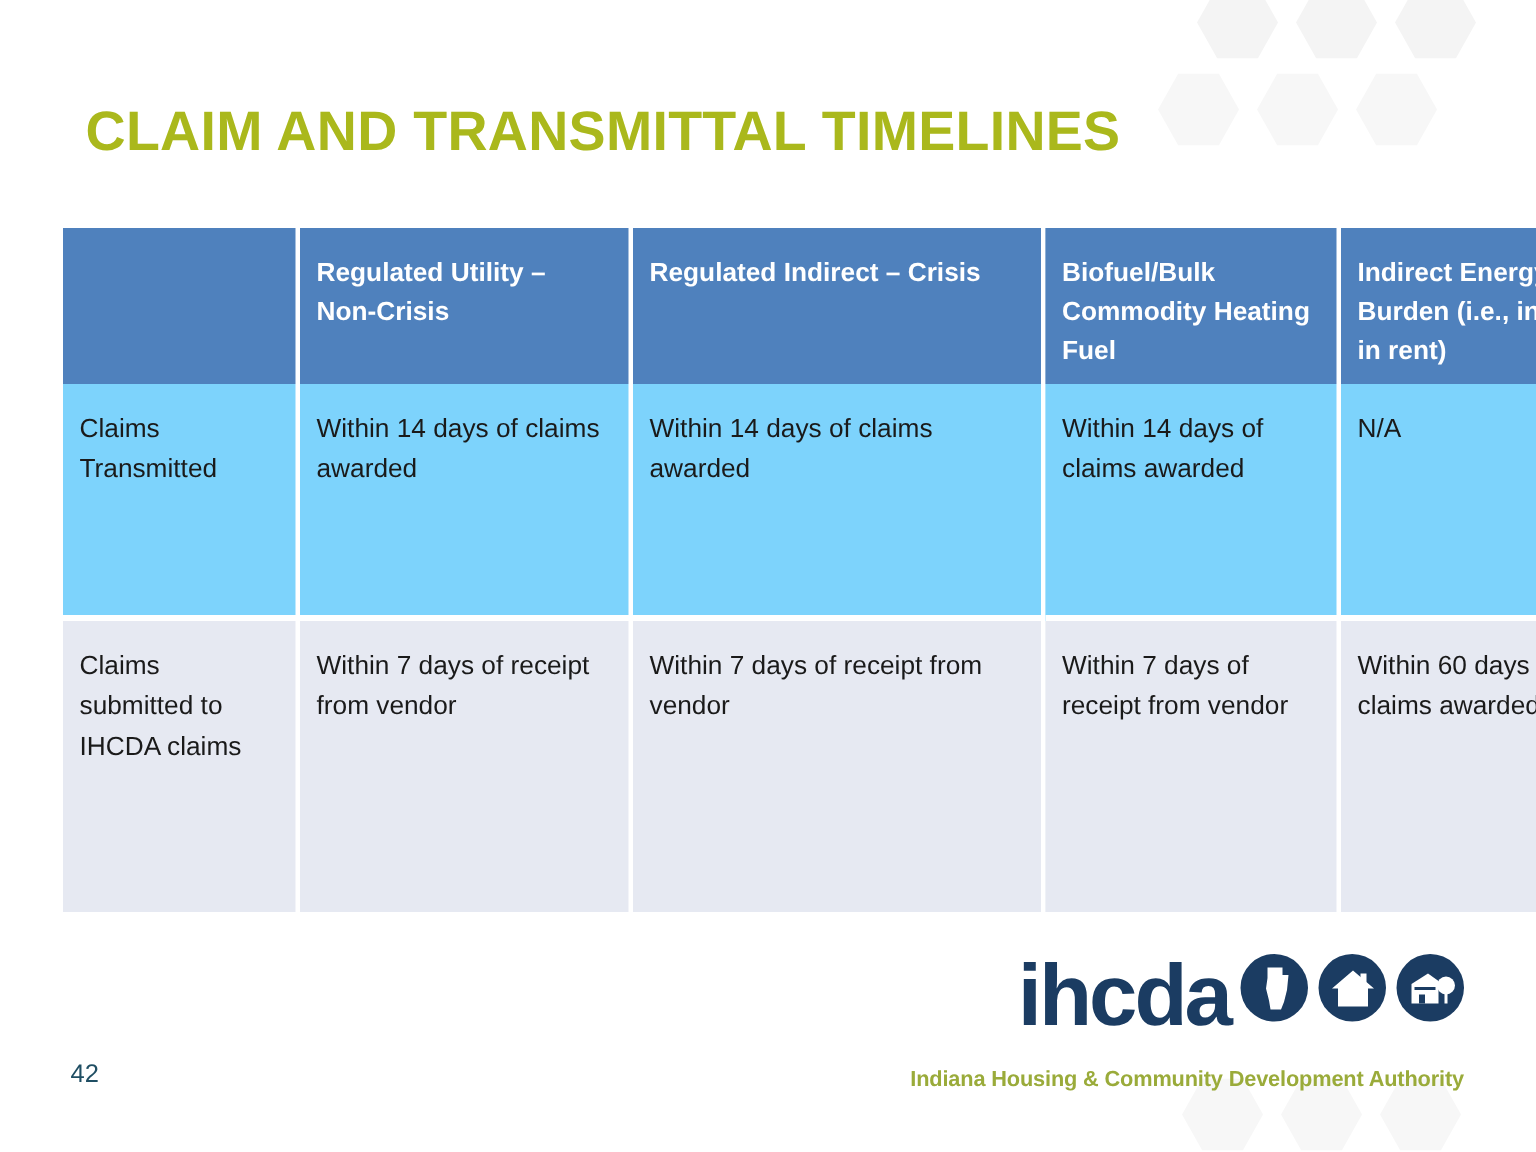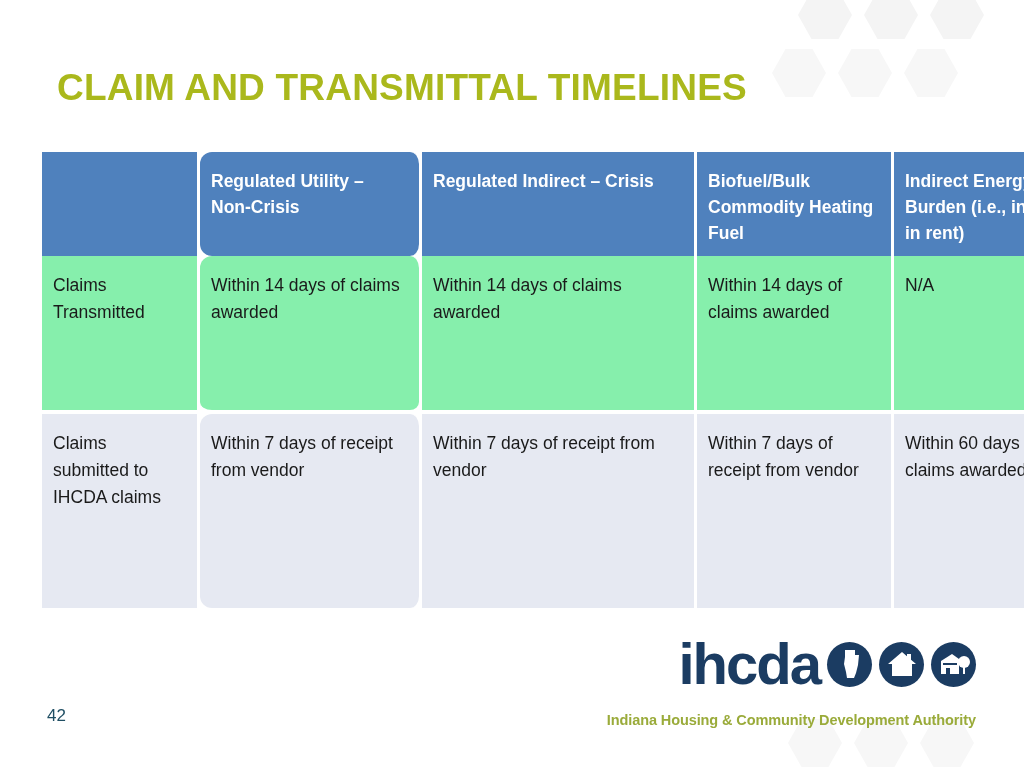--- a/index.html
+++ b/index.html
@@ -74,36 +74,36 @@
     background: #4f81bd;
     color: #ffffff;
     font-weight: bold;
     font-size: 17.5px;
     line-height: 26px;
     height: 78px;
   }
   thead td.corner-cell { background: #4f81bd; }
 
   tbody tr.row-a td {
-    background: #86efac;
+    background: #7dd3fc;
     color: #1a1a1a;
     font-size: 17.5px;
     line-height: 27px;
     height: 128px;
   }
   tbody tr.row-b td {
     background: #e6e9f2;
     color: #1a1a1a;
     font-size: 17.5px;
     line-height: 27px;
     height: 168px;
   }
 
   .col-0 { width: 133px; }
-  .col-1 { width: 197px; border-radius: 12px; }
+  .col-1 { width: 197px; }
   .col-2 { width: 250px; }
   .col-3 { width: 172px; }
   .col-4 { width: 188px; }
 
   
   .page-number {
     position: absolute;
     left: 47px;
     bottom: 42px;
     font-size: 17px;
@@ -112,21 +112,21 @@
 
   
   .logo {
     position: absolute;
     right: 48px;
     bottom: 40px;
     text-align: right;
   }
   .logo-main {
     display: flex;
-    align-items: center;
+    align-items: flex-start;
     justify-content: flex-end;
     gap: 7px;
   }
   .logo-word {
     font-size: 58px;
     line-height: 56px;
     font-weight: bold;
     color: #1b3c62;
     letter-spacing: -2px;
     font-family: "Liberation Sans", sans-serif;

